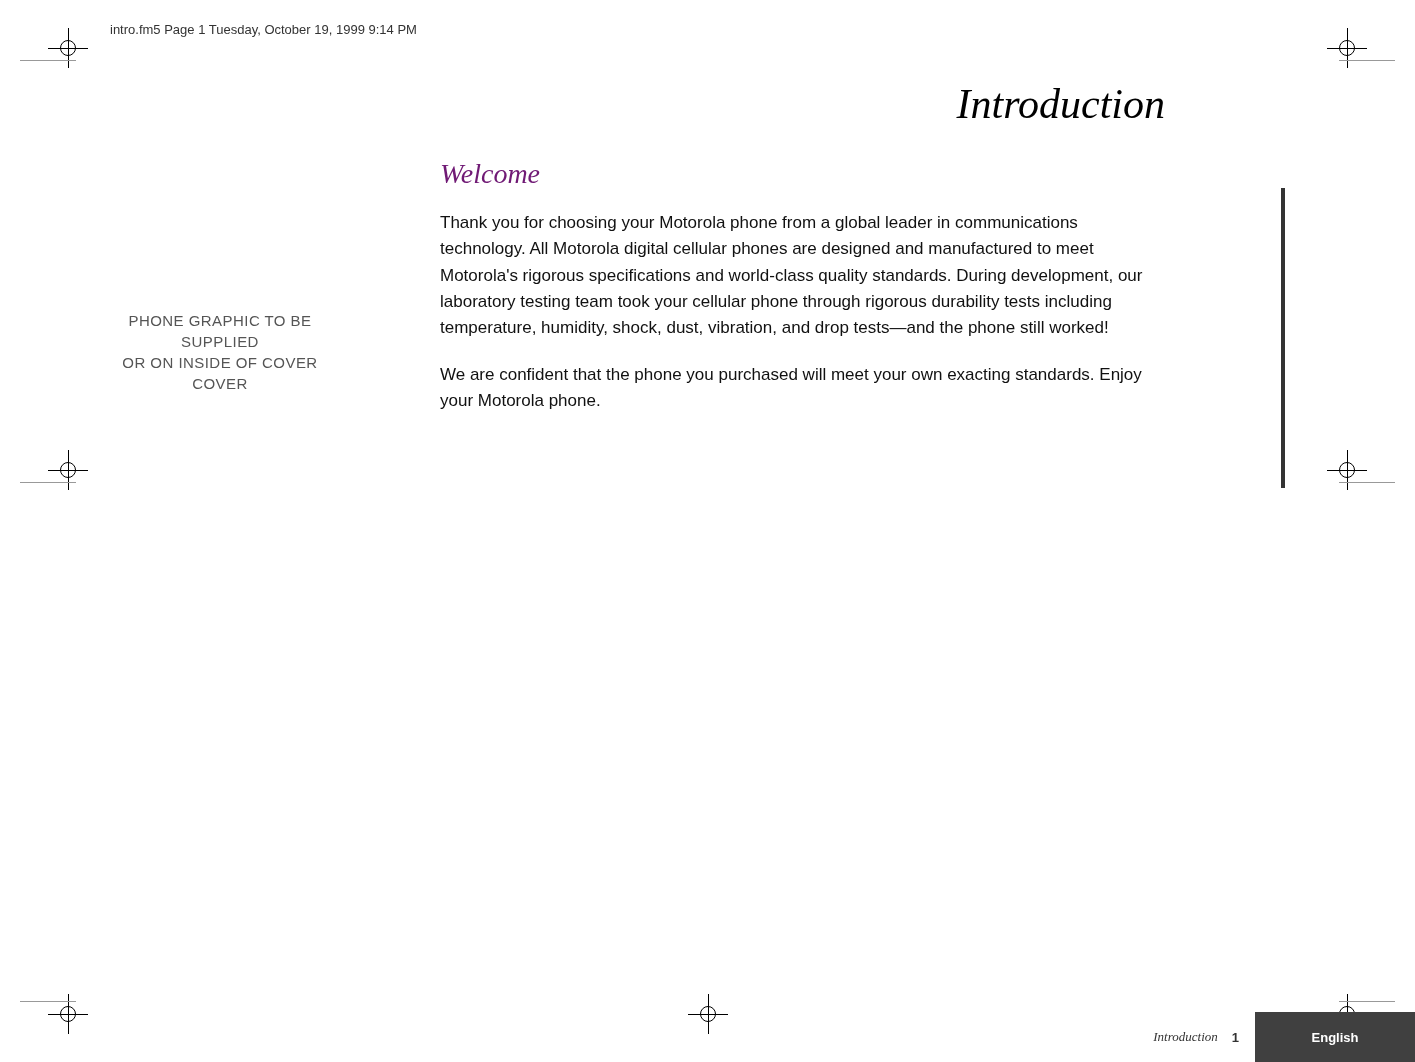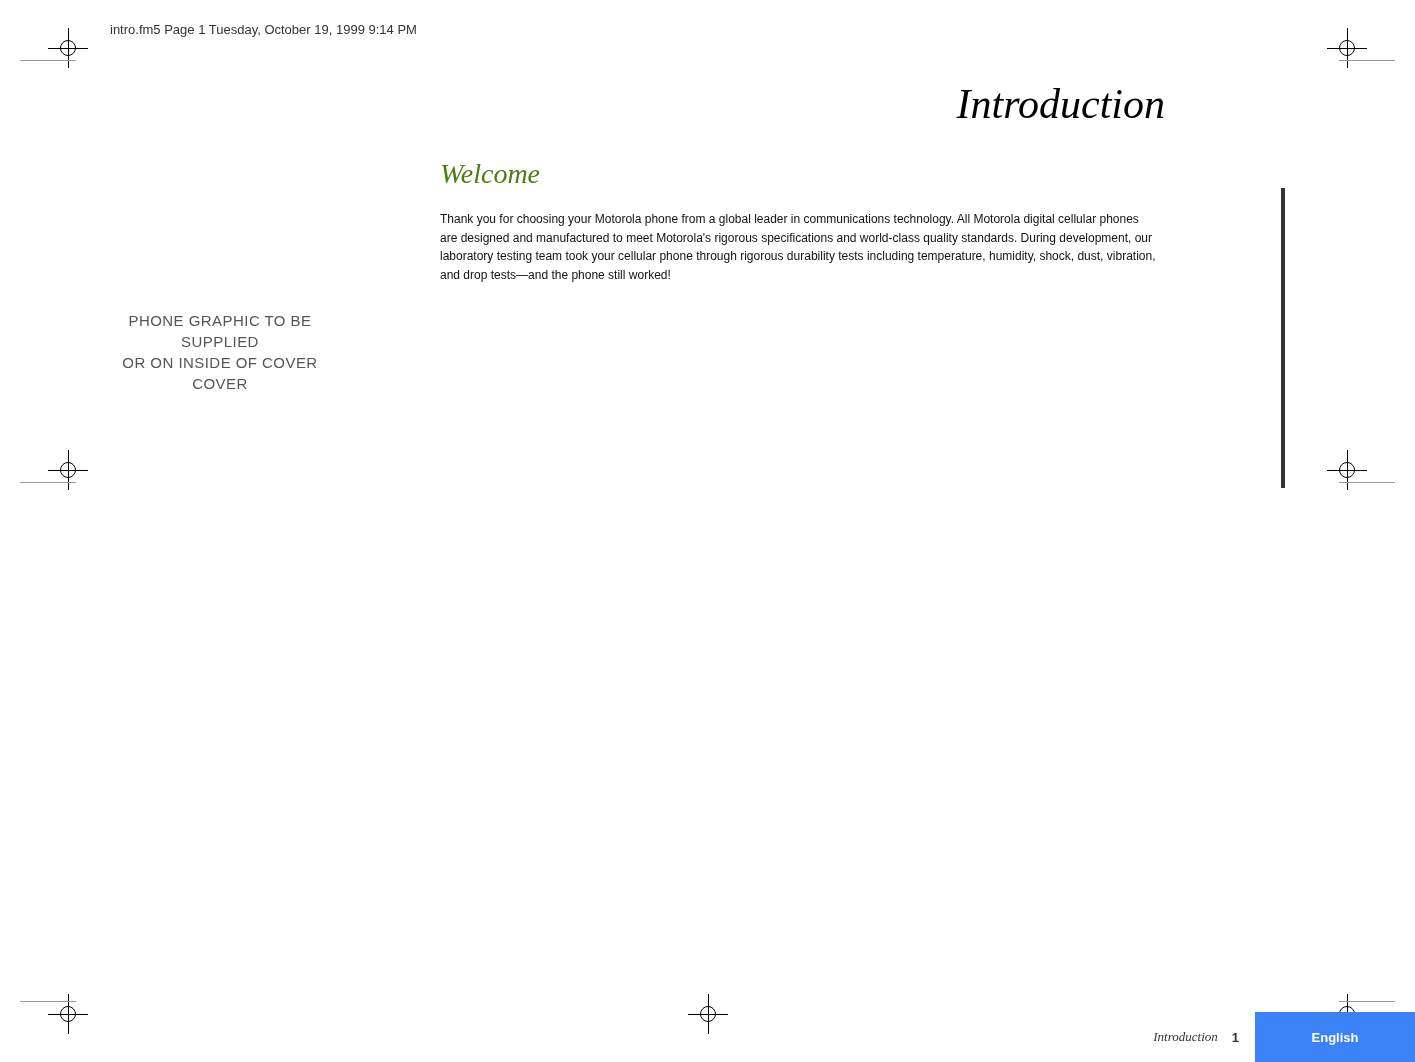--- a/index.html
+++ b/index.html
@@ -164,34 +164,34 @@
       color: #000;
       margin-bottom: 30px;
       padding-right: 140px;
     }
 
     
     .welcome-heading {
       font-size: 28px;
       font-style: italic;
       font-family: Georgia, 'Times New Roman', serif;
-      color: #4d7c0f;
+      color: #701a75;
       margin-bottom: 8px;
       padding-left: 330px;
     }
 
     
     .body-text-container {
       padding-left: 330px;
       padding-right: 148px;
     }
 
     
     .body-text {
-      font-size: 12px;
+      font-size: 17px;
       line-height: 1.55;
       color: #111;
       font-family: Arial, Helvetica, sans-serif;
       margin-bottom: 14px;
       margin-top: 20px;
     }
 
     
     .phone-graphic-label {
       position: absolute;
@@ -234,21 +234,21 @@
     }
 
     .footer-page-num {
       font-size: 13px;
       font-weight: bold;
       color: #333;
       padding: 0 16px 0 8px;
     }
 
     .footer-language-box {
-      background: #3b82f6;
+      background: #404040;
       color: #fff;
       font-size: 13px;
       font-weight: bold;
       font-family: Arial, Helvetica, sans-serif;
       padding: 14px 30px;
       height: 50px;
       display: flex;
       align-items: center;
       justify-content: center;
       min-width: 160px;
@@ -288,20 +288,21 @@
 
 <div class="file-info">intro.fm5  Page 1  Tuesday, October 19, 1999  9:14 PM</div>
 
 <div class="right-accent-bar"></div>
 
 <div class="content-area">
   <div class="intro-title">Introduction</div>
   <div class="welcome-heading">Welcome</div>
   <div class="body-text-container">
     <p class="body-text">Thank you for choosing your Motorola phone from a global leader in communications technology. All Motorola digital cellular phones are designed and manufactured to meet Motorola's rigorous specifications and world-class quality standards. During development, our laboratory testing team took your cellular phone through rigorous durability tests including temperature, humidity, shock, dust, vibration, and drop tests—and the phone still worked!</p>
+    <p class="body-text">We are confident that the phone you purchased will meet your own exacting standards. Enjoy your Motorola phone.</p>
   </div>
 </div>
 
 <div class="phone-graphic-label">
   <span>PHONE GRAPHIC  TO BE SUPPLIED</span><br>
   <span>OR ON INSIDE OF COVER COVER</span>
 </div>
 
 <div class="footer">
   <div class="footer-content">

